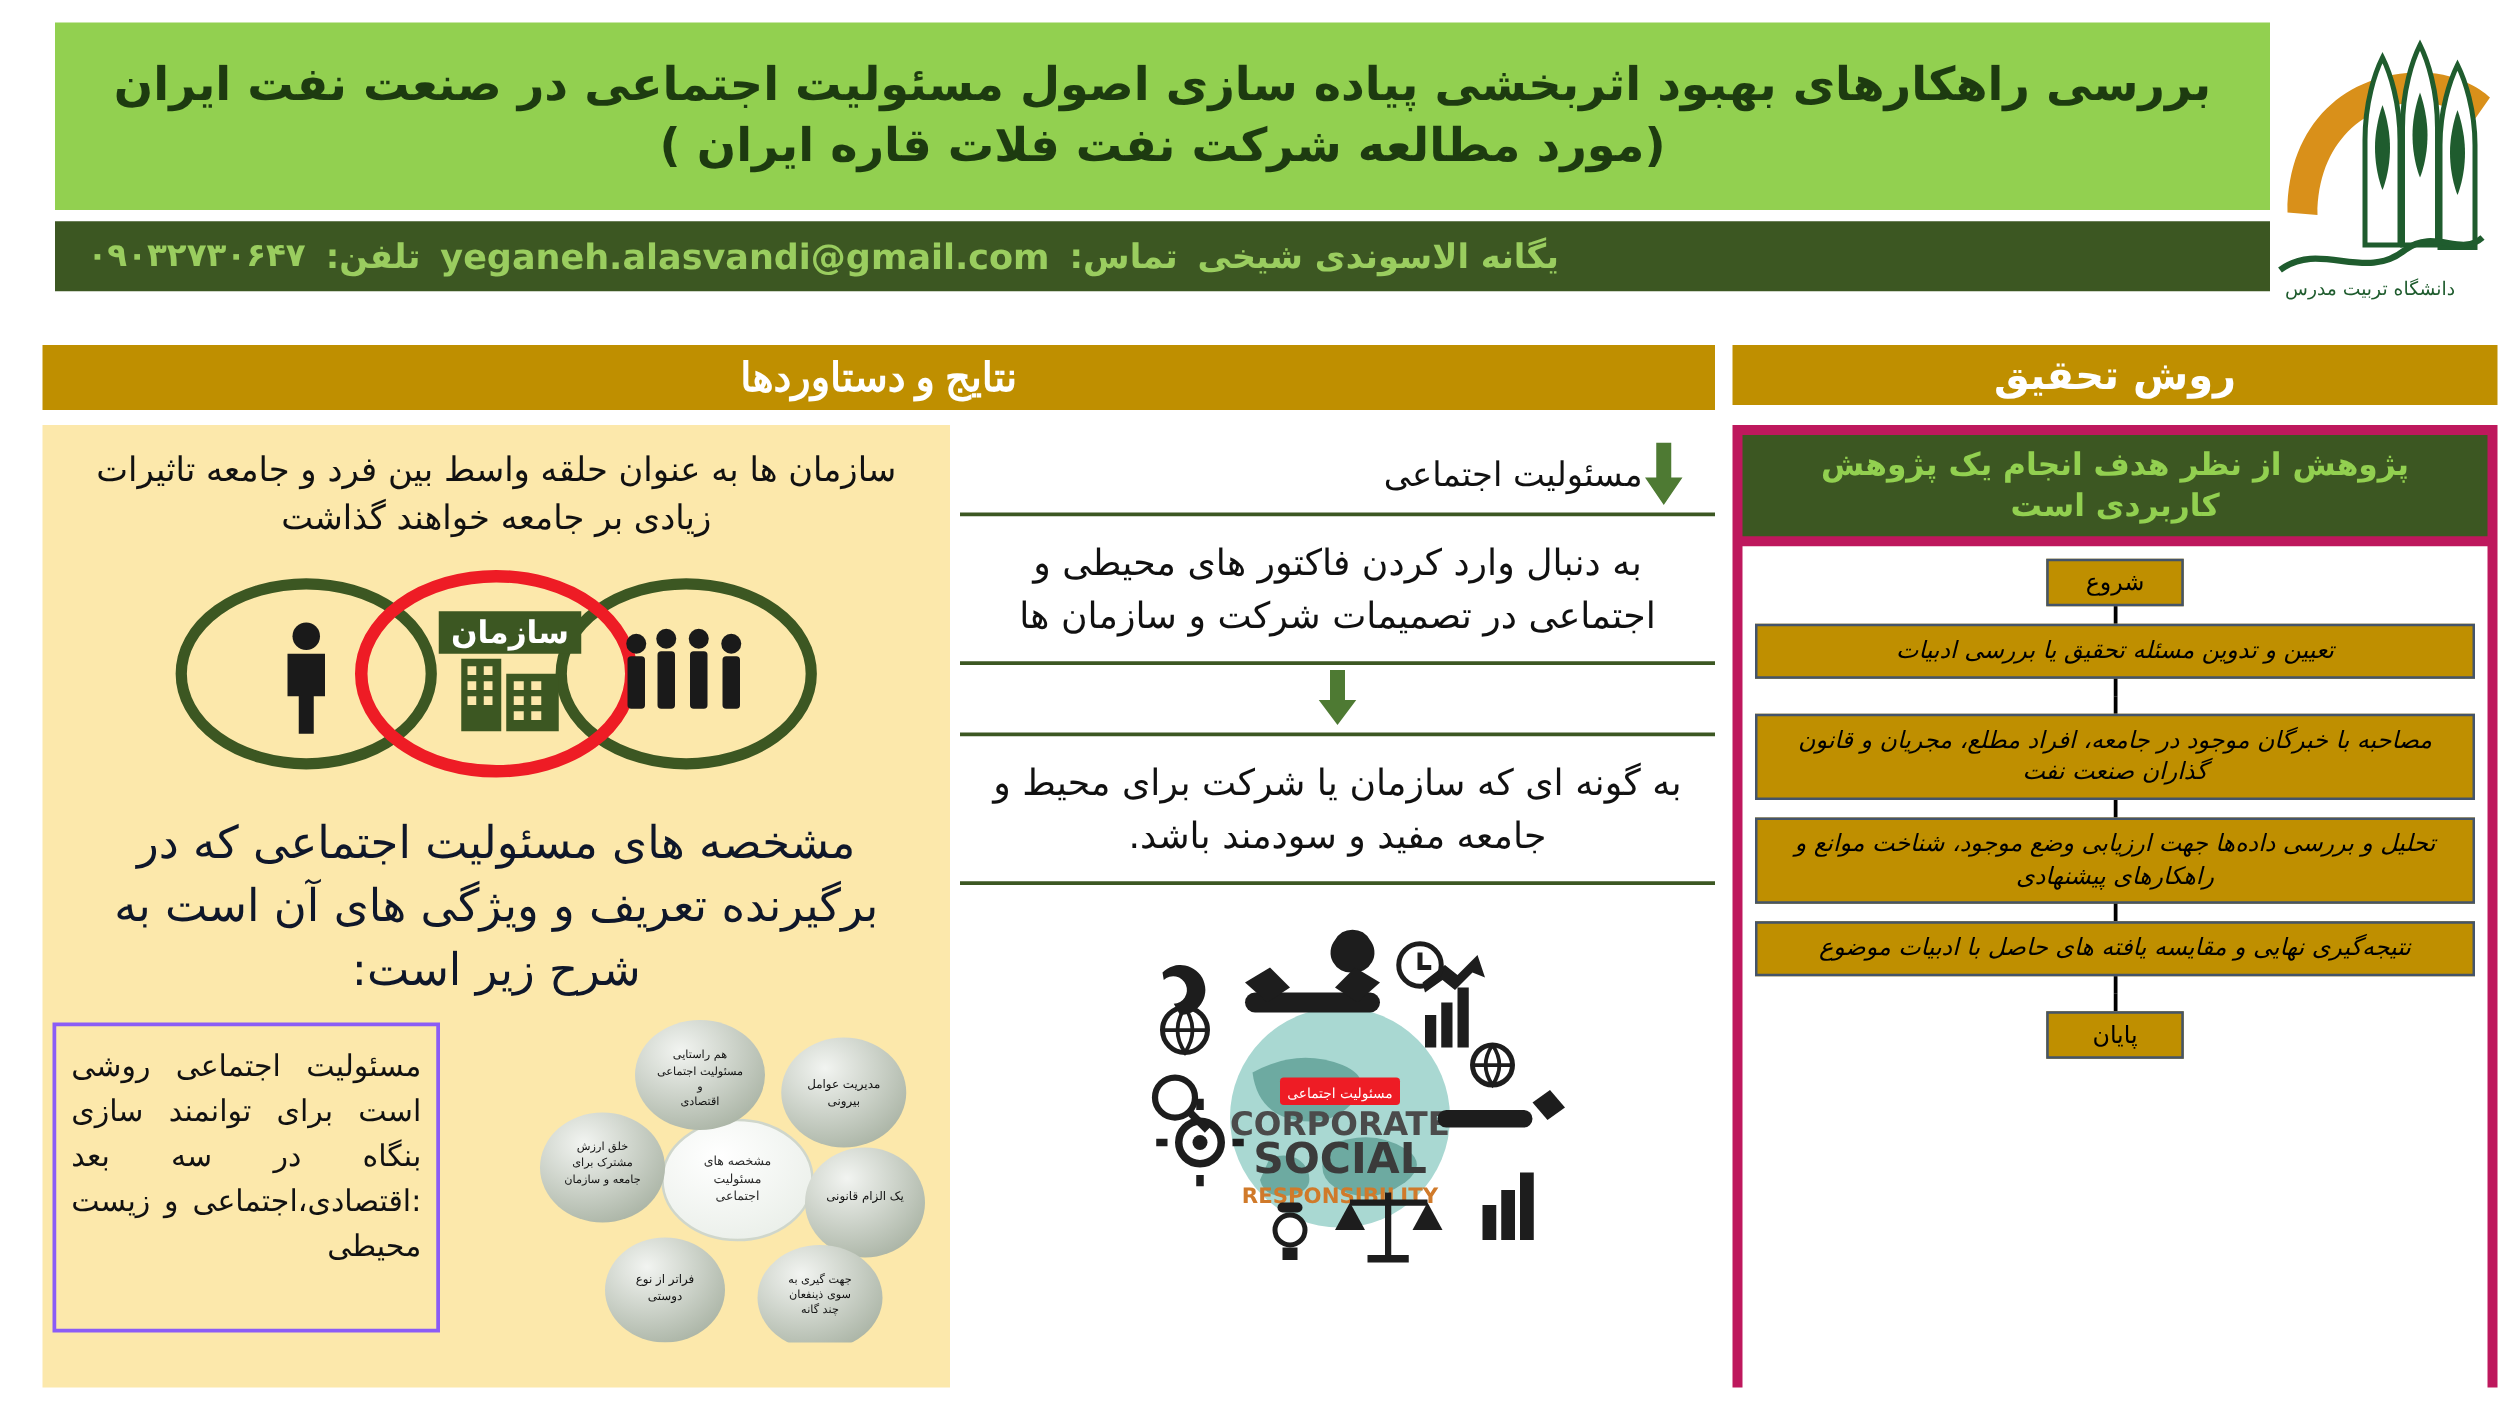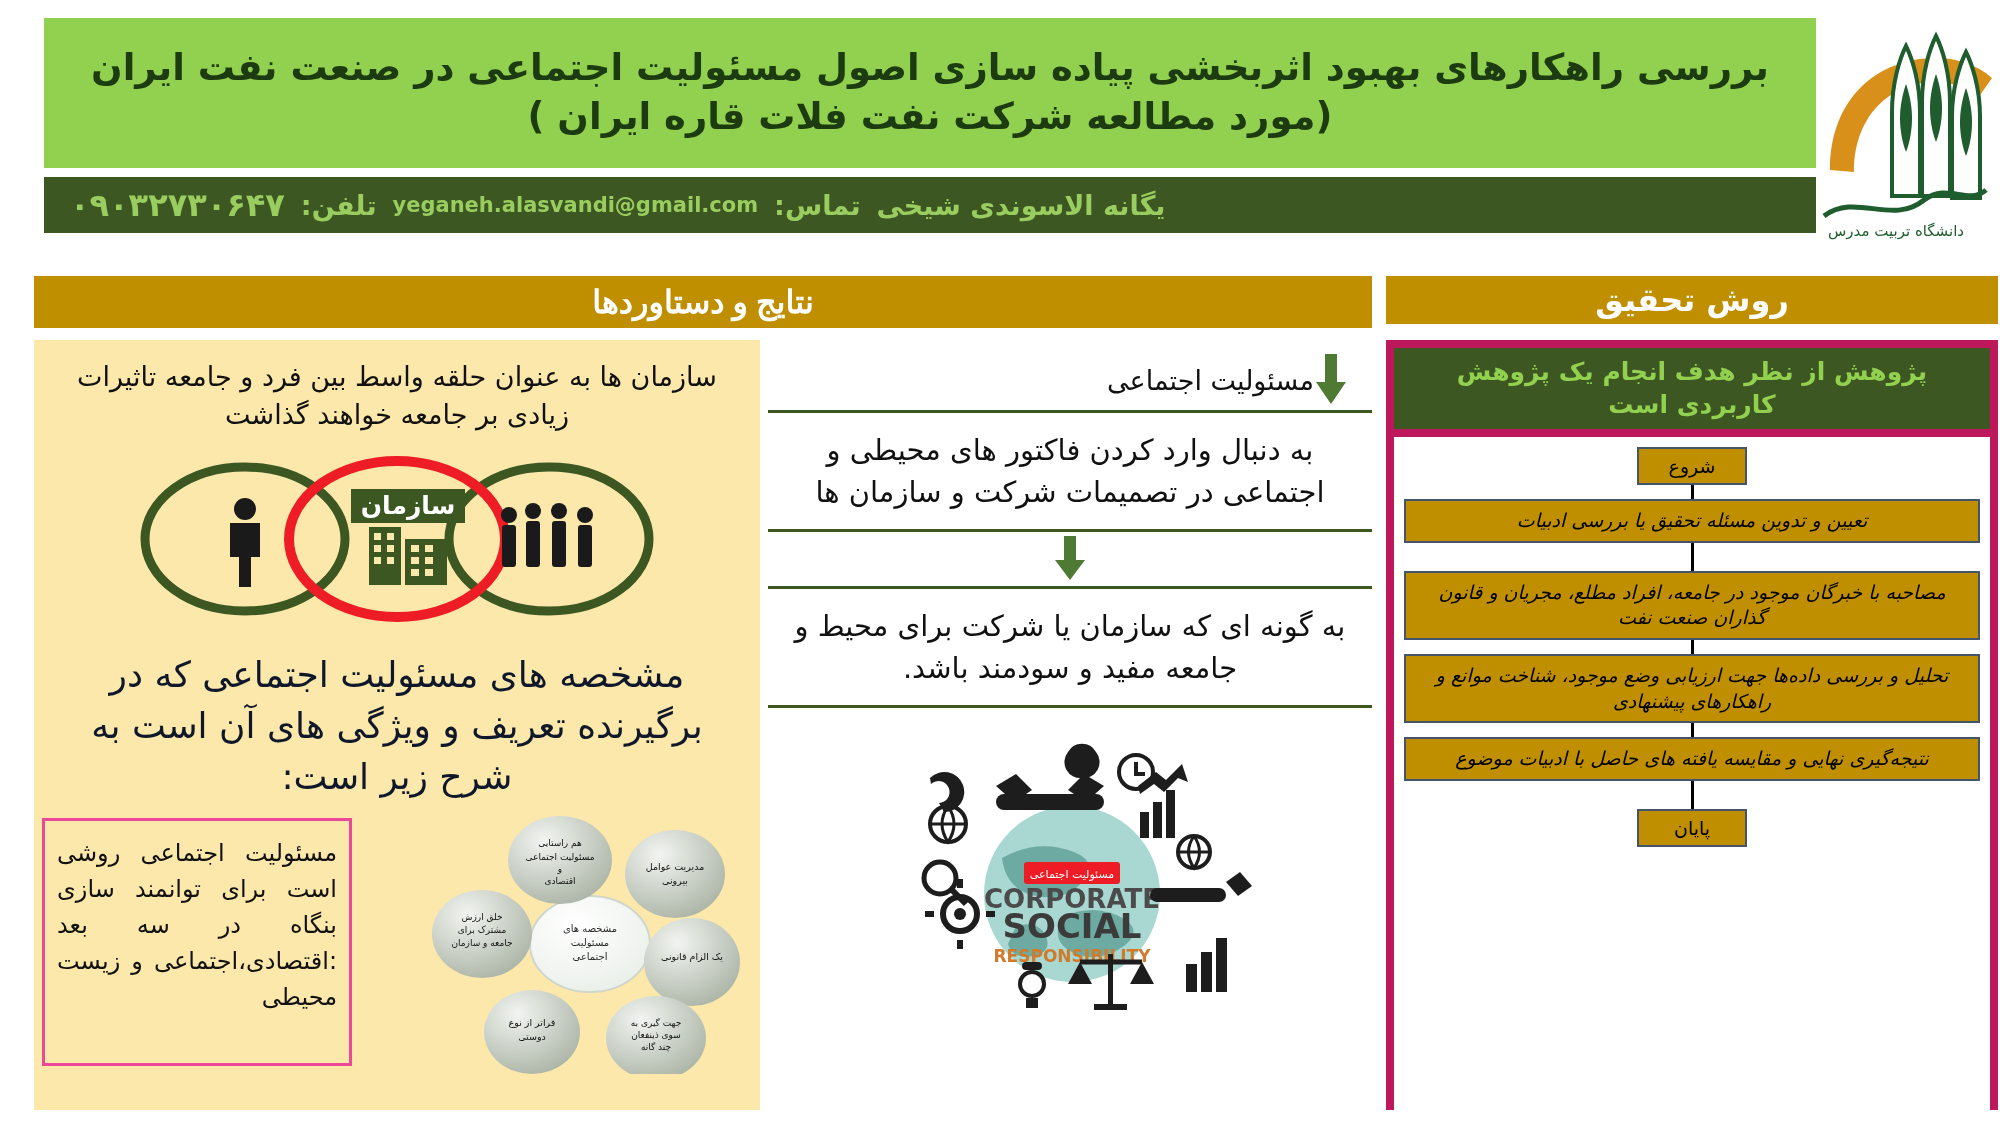--- a/index.html
+++ b/index.html
@@ -37,22 +37,22 @@
     display:flex;align-items:center;justify-content:flex-end;
     box-sizing:border-box;padding:0 26px;
     direction:rtl;
   }
   .contact-inner{
     display:flex;align-items:center;gap:16px;
     color:#9acd5f;font-size:27px;font-weight:bold;
     white-space:nowrap;
   }
   .contact-name{font-size:27px;}
-  .contact-email{font-size:21px;direction:ltr;unicode-bidi:embed;}
-  .contact-phone{font-size:32px;}
+  .contact-email{font-size:28px;direction:ltr;unicode-bidi:embed;}
+  .contact-phone{font-size:26px;}
 
   
   .logo-box{position:absolute;left:1780px;top:20px;width:200px;height:228px;}
   .logo-svg{width:200px;height:228px;display:block;}
 
   
   .band-results{
     position:absolute;left:18px;top:276px;width:1338px;height:52px;
     background:#bf8f00;
     display:flex;align-items:center;justify-content:center;font-family:Liberation Serif, serif;
@@ -89,21 +89,21 @@
   .mid-para{
     direction:rtl;text-align:center;
     font-size:36px;line-height:1.42;color:#0f172a;
     padding:8px 22px 0 22px;
   }
   .bottom-row{
     display:flex;flex-direction:row;align-items:flex-start;
     margin-top:10px;height:270px;
   }
   .def-box{
-    border:3px solid #ec4899;
+    border:3px solid #8b5cf6;
     width:310px;min-height:248px;
     margin:6px 12px 0 8px;
     box-sizing:border-box;padding:14px 12px;
     direction:rtl;text-align:justify;text-align-last:justify;
     font-size:24px;line-height:1.5;color:#111;
   }
   .wheel{flex:1;position:relative;height:265px;}
   .wheel svg{display:block;}
 
   

